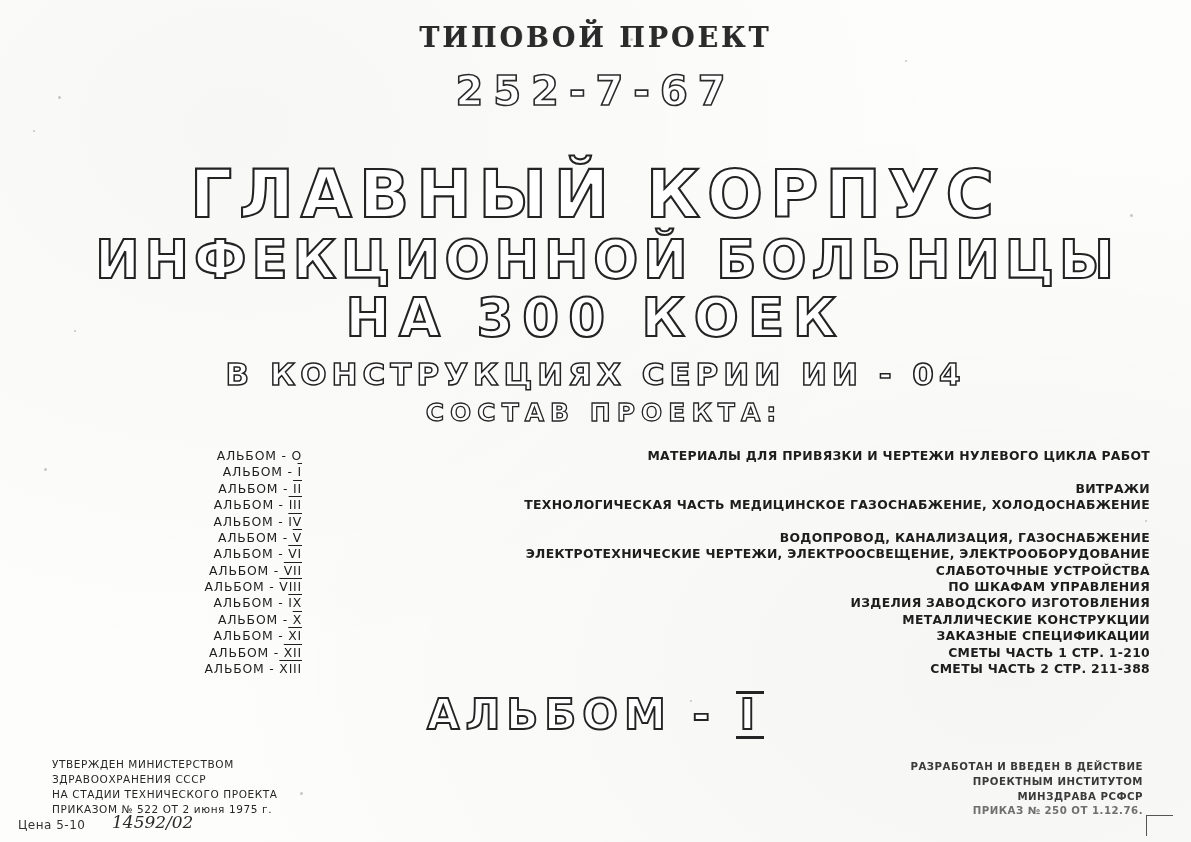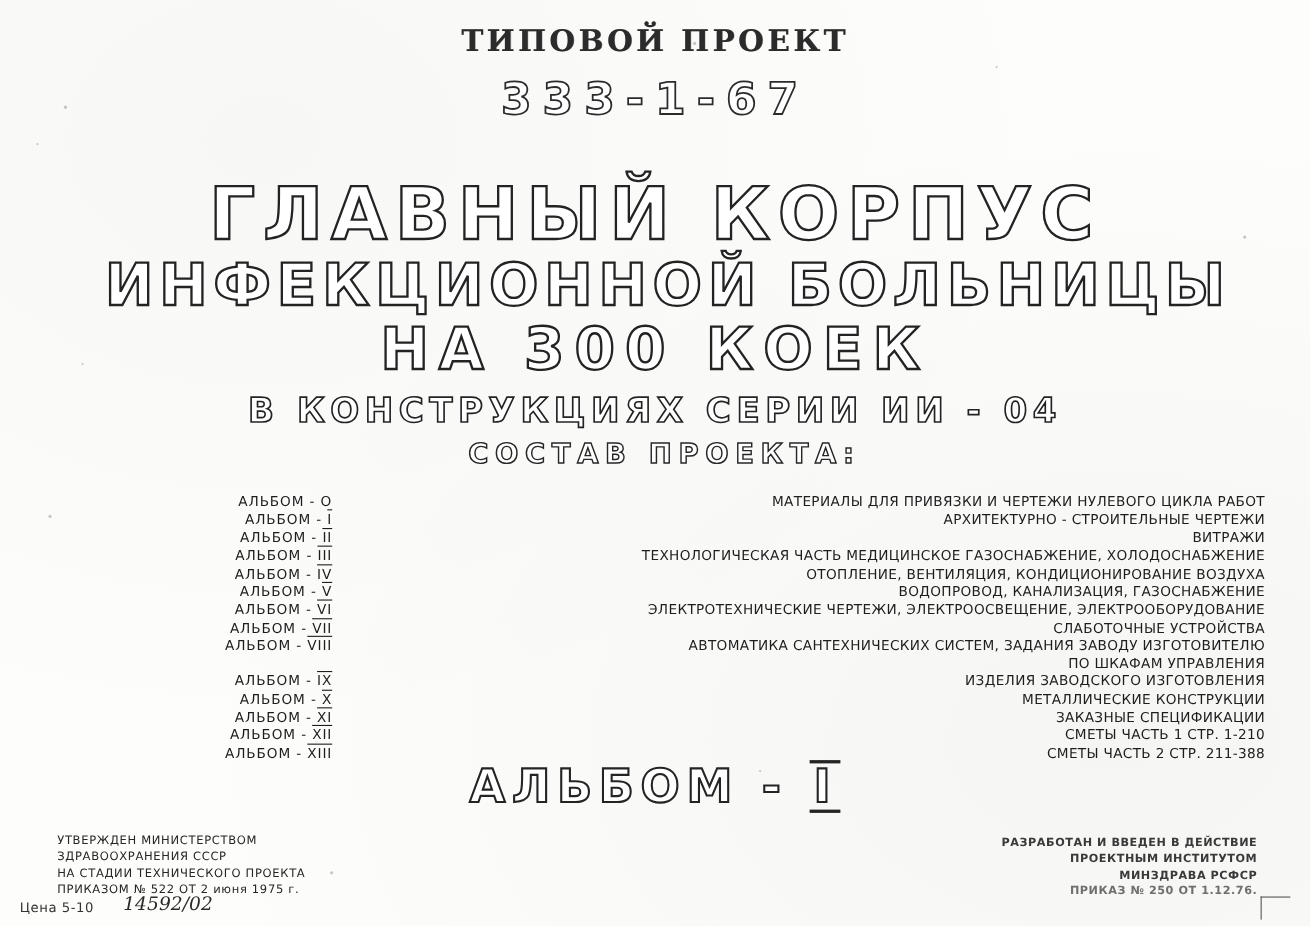--- a/index.html
+++ b/index.html
@@ -123,20 +123,21 @@
   }
   .row .alb .rom {
     text-decoration: overline;
     padding-top: 0;
   }
   .row .desc {
     flex: 1 1 auto;
   }
   .row .desc .cont {
     display: block;
+    font-weight: bold;
   }
 
   
   .album-big {
     position: absolute;
     left: 0; right: 0;
     top: 690px;
     text-align: center;
     font-family: "DejaVu Sans", sans-serif;
     font-weight: bold;
@@ -217,61 +218,55 @@
   <div class="speck" style="left:630px; top:38px;  width:3px; height:3px;"></div>
   <div class="speck" style="left:905px; top:60px;  width:2px; height:2px;"></div>
   <div class="speck" style="left:1130px;top:214px; width:3px; height:3px;"></div>
   <div class="speck" style="left:74px;  top:330px; width:2px; height:2px;"></div>
   <div class="speck" style="left:44px;  top:468px; width:3px; height:3px;"></div>
   <div class="speck" style="left:1145px;top:520px; width:2px; height:2px;"></div>
   <div class="speck" style="left:300px; top:792px; width:3px; height:3px;"></div>
   <div class="speck" style="left:690px; top:700px; width:2px; height:2px;"></div>
 
   <div class="hdr typ-proj">ТИПОВОЙ ПРОЕКТ</div>
-  <div class="hdr proj-num">333-1-67</div>
+  <div class="hdr proj-num">252-7-67</div>
 
   <div class="title-wrap">
     <div class="t-line t1">ГЛАВНЫЙ  КОРПУС</div>
     <div class="t-line t2">ИНФЕКЦИОННОЙ БОЛЬНИЦЫ</div>
     <div class="t-line t3">НА 300  КОЕК</div>
     <div class="t-line t4">В КОНСТРУКЦИЯХ СЕРИИ    ИИ - 04</div>
   </div>
 
   <div class="sostav">СОСТАВ  ПРОЕКТА:</div>
 
   <div class="list" id="album-list">
       <div class="row">
         <div class="alb"><span>АЛЬБОМ - </span><span>О</span></div>
         <div class="desc">
           <span class="cont">МАТЕРИАЛЫ ДЛЯ ПРИВЯЗКИ И ЧЕРТЕЖИ НУЛЕВОГО ЦИКЛА РАБОТ</span>
         </div>
       </div>
       <div class="row">
         <div class="alb"><span>АЛЬБОМ - </span><span class="rom">I</span></div>
-        <div class="desc">
-          <span class="cont">АРХИТЕКТУРНО - СТРОИТЕЛЬНЫЕ ЧЕРТЕЖИ</span>
-        </div>
       </div>
       <div class="row">
         <div class="alb"><span>АЛЬБОМ - </span><span class="rom">II</span></div>
         <div class="desc">
           <span class="cont">ВИТРАЖИ</span>
         </div>
       </div>
       <div class="row">
         <div class="alb"><span>АЛЬБОМ - </span><span class="rom">III</span></div>
         <div class="desc">
           <span class="cont">ТЕХНОЛОГИЧЕСКАЯ ЧАСТЬ    МЕДИЦИНСКОЕ ГАЗОСНАБЖЕНИЕ, ХОЛОДОСНАБЖЕНИЕ</span>
         </div>
       </div>
       <div class="row">
         <div class="alb"><span>АЛЬБОМ - </span><span class="rom">IV</span></div>
-        <div class="desc">
-          <span class="cont">ОТОПЛЕНИЕ, ВЕНТИЛЯЦИЯ, КОНДИЦИОНИРОВАНИЕ ВОЗДУХА</span>
-        </div>
       </div>
       <div class="row">
         <div class="alb"><span>АЛЬБОМ - </span><span class="rom">V</span></div>
         <div class="desc">
           <span class="cont">ВОДОПРОВОД, КАНАЛИЗАЦИЯ, ГАЗОСНАБЖЕНИЕ</span>
         </div>
       </div>
       <div class="row">
         <div class="alb"><span>АЛЬБОМ - </span><span class="rom">VI</span></div>
         <div class="desc">
@@ -280,21 +275,20 @@
       </div>
       <div class="row">
         <div class="alb"><span>АЛЬБОМ - </span><span class="rom">VII</span></div>
         <div class="desc">
           <span class="cont">СЛАБОТОЧНЫЕ УСТРОЙСТВА</span>
         </div>
       </div>
       <div class="row">
         <div class="alb"><span>АЛЬБОМ - </span><span class="rom">VIII</span></div>
         <div class="desc">
-          <span class="cont">АВТОМАТИКА САНТЕХНИЧЕСКИХ СИСТЕМ, ЗАДАНИЯ ЗАВОДУ ИЗГОТОВИТЕЛЮ</span>
           <span class="cont">ПО ШКАФАМ УПРАВЛЕНИЯ</span>
         </div>
       </div>
       <div class="row">
         <div class="alb"><span>АЛЬБОМ - </span><span class="rom">IX</span></div>
         <div class="desc">
           <span class="cont">ИЗДЕЛИЯ ЗАВОДСКОГО ИЗГОТОВЛЕНИЯ</span>
         </div>
       </div>
       <div class="row">

